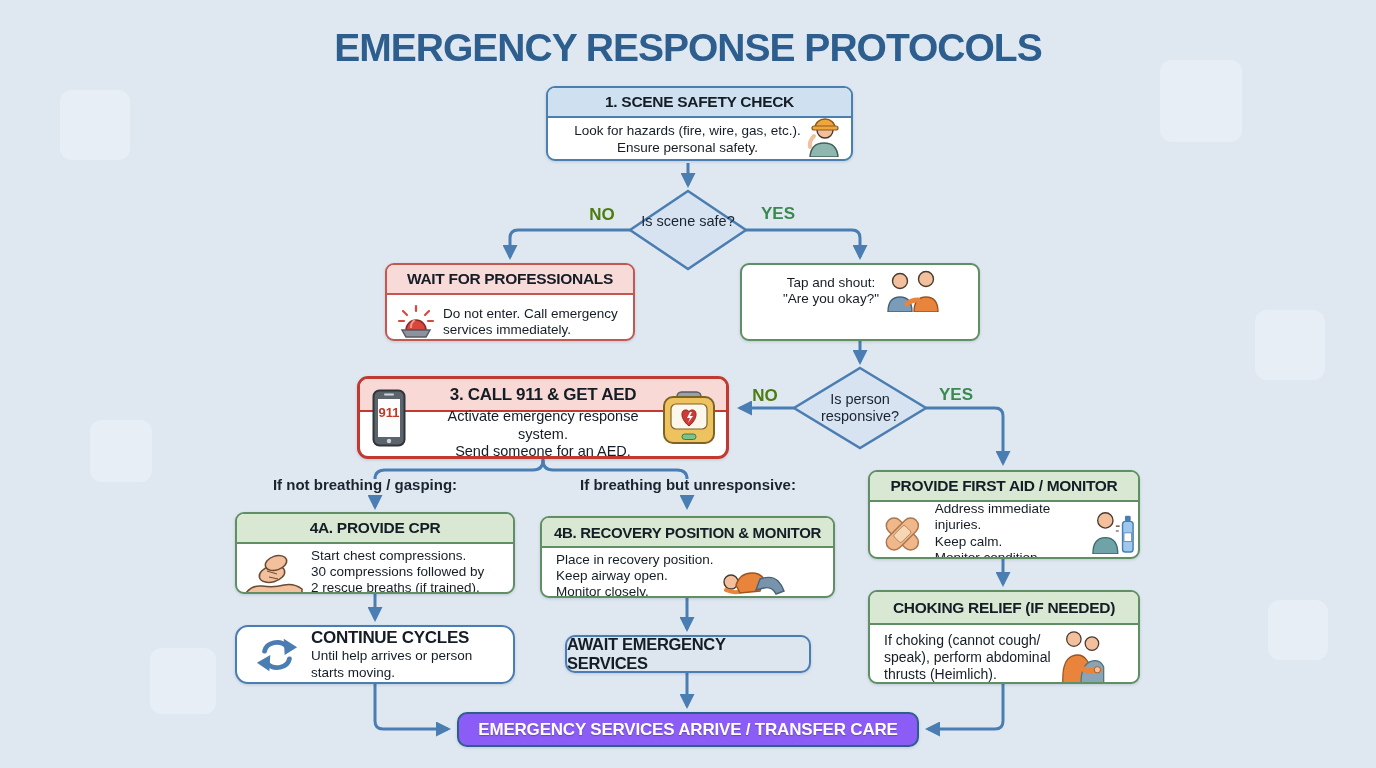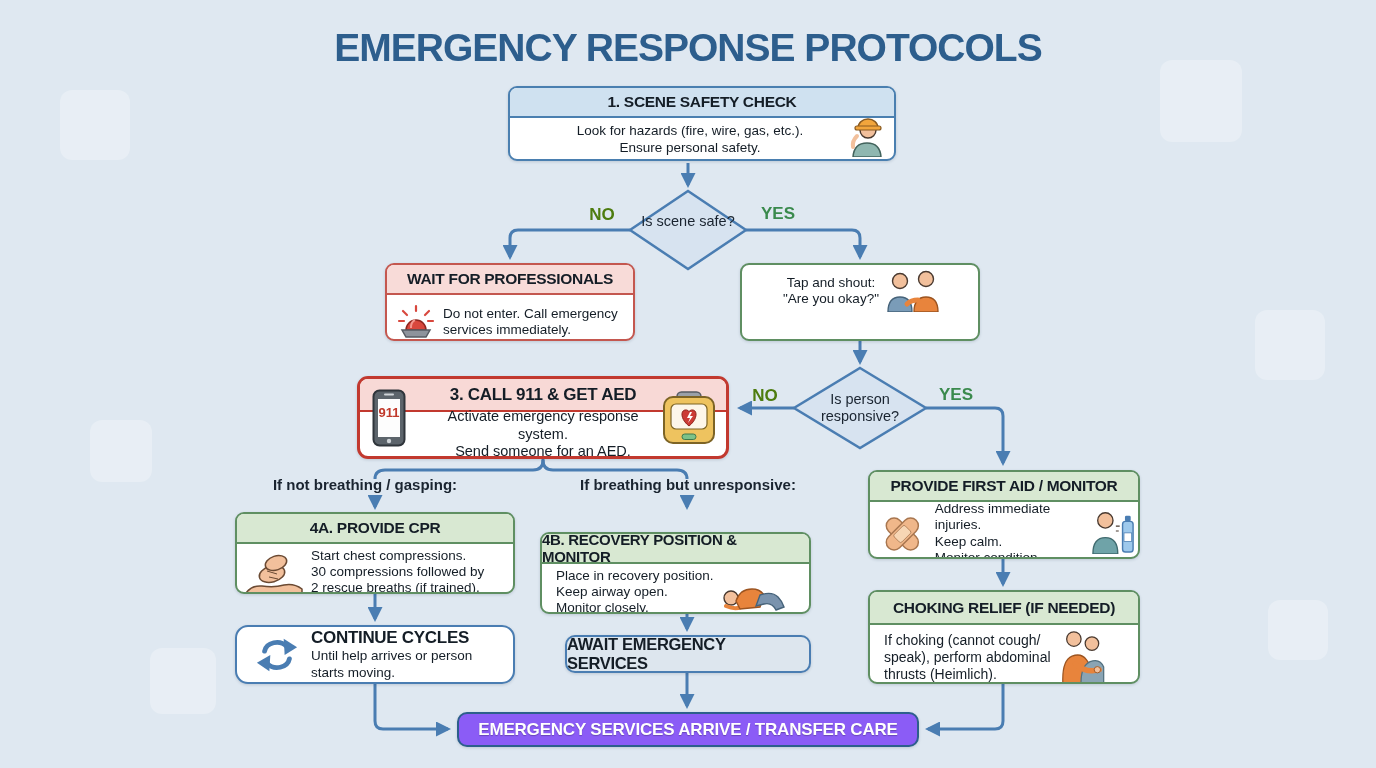--- a/index.html
+++ b/index.html
@@ -18,34 +18,34 @@
   .v-blue{border-color:#4a7fb0;} .v-blue .hdr{background:#cfe1f0;border-color:#4a7fb0;}
   .v-green{border-color:#5f8f62;} .v-green .hdr{background:#d8e8d2;border-color:#5f8f62;}
   .v-red{border-color:#c4574f;} .v-red .hdr{background:#f8dbd8;border-color:#c4574f;}
   .v-alert{border-width:3px;border-color:#c2392f;border-radius:11px;}
   .v-alert .hdr{background:#f8d9d6;border-color:#c2392f;height:31px;font-size:17px;}
   .dec-label{position:absolute;z-index:2;font-weight:800;font-size:17px;text-align:center;}
   .no{color:#4d7c0f;} .yes{color:#3a8a4d;}
   .dia-q{position:absolute;z-index:2;text-align:center;font-size:14.5px;line-height:1.15;color:#1a2430;}
   .branch-label{position:absolute;z-index:2;font-weight:700;font-size:15px;text-align:center;color:#1a2430;}
   
-  #n-scene{left:508px;top:86px;width:388px;height:75px;}
+  #n-scene{left:546px;top:86px;width:307px;height:75px;}
   #n-scene .bd{justify-content:center;text-align:center;padding-right:24px;height:43px;}
   #n-scene .wicon{position:absolute;right:5px;bottom:2px;}
   #n-wait{left:385px;top:263px;width:250px;height:78px;}
   #n-wait .bd{gap:8px;padding:5px 8px 5px 10px;height:44px;text-align:left;}
   #n-resp{left:740px;top:263px;width:240px;height:78px;}
   #n-resp .bd{gap:6px;padding:4px 6px 4px 8px;height:44px;justify-content:center;text-align:center;}
   #n-call{left:357px;top:376px;width:372px;height:83px;}
   #n-call .bd{justify-content:center;text-align:center;height:45px;padding:0 72px;font-size:14.5px;}
   #n-call .licon{position:absolute;left:12px;top:50%;transform:translateY(-50%);}
   #n-call .ricon{position:absolute;right:9px;top:50%;transform:translateY(-50%);}
   #n-cpr{left:235px;top:512px;width:280px;height:82px;}
   #n-cpr .bd{gap:8px;padding:4px 4px 4px 8px;height:48px;text-align:left;}
-  #n-recov{left:540px;top:532px;width:271px;height:82px;}
+  #n-recov{left:540px;top:516px;width:295px;height:82px;}
   #n-recov .hdr{font-size:15px;}
   #n-recov .bd{gap:6px;padding:4px 4px 4px 14px;height:48px;text-align:left;}
   #n-firstaid{left:868px;top:470px;width:272px;height:89px;}
   #n-firstaid .bd{gap:8px;padding:4px 2px 4px 8px;height:55px;text-align:left;}
   #n-firstaid .pbicon{position:absolute;right:3px;bottom:3px;}
   #n-firstaid .bd .pre{padding-right:40px;}
   #n-chok{left:868px;top:590px;width:272px;height:94px;}
   #n-chok .hdr{height:31px;}
   #n-chok .bd{gap:6px;padding:4px 4px 4px 14px;height:57px;text-align:left;font-size:14px;}
   #n-cont{left:235px;top:625px;width:280px;height:59px;border-color:#4a7db2;border-radius:13px;

